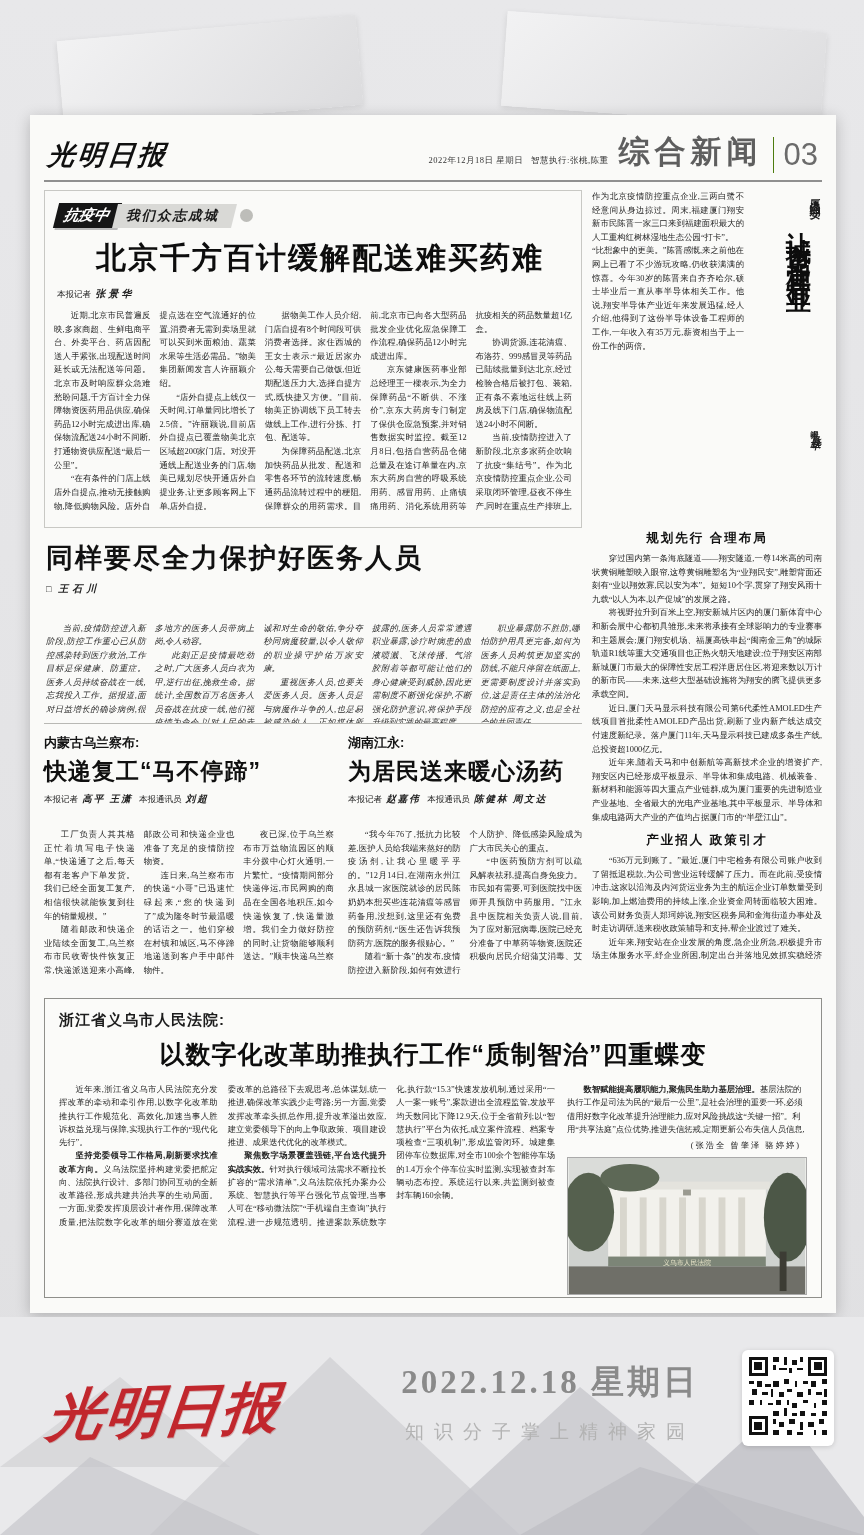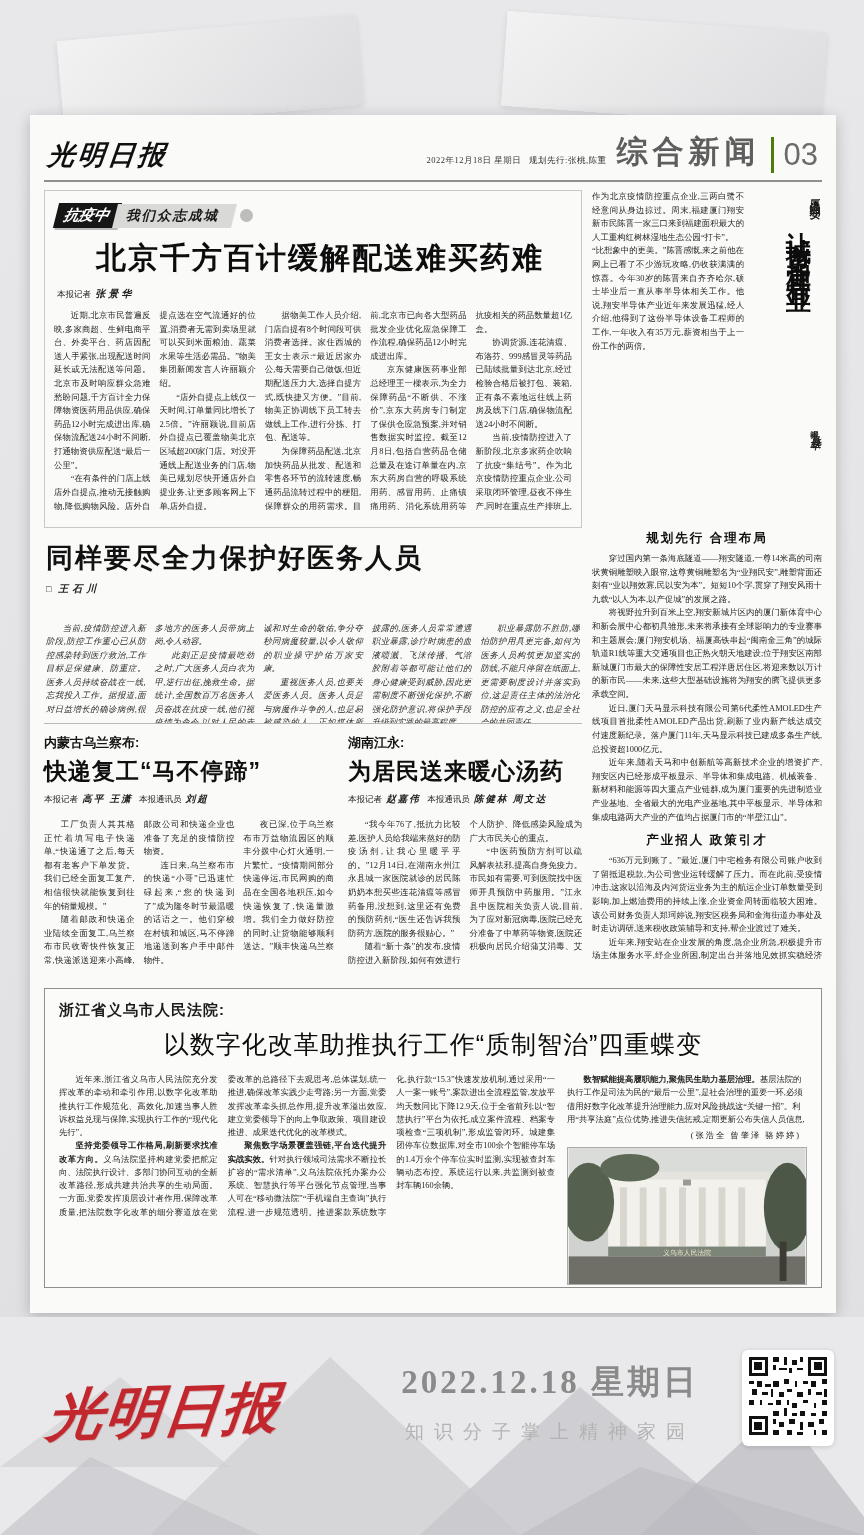--- a/index.html
+++ b/index.html
@@ -16,21 +16,21 @@
     position:absolute; left:30px; top:115px; width:806px; height:1198px;
     background:#fafaf8; box-shadow:0 3px 14px rgba(0,0,0,.22);
     padding:16px 14px 10px 14px;
   }
   
   .hdr { display:flex; align-items:flex-end; justify-content:space-between; padding:0 4px 7px 4px; border-bottom:2px solid #8f8f8f; }
   .masthead { font-size:27px; font-weight:bold; font-style:italic; letter-spacing:3px; transform:skewX(-6deg); color:#101010; }
   .hdr-right { display:flex; align-items:flex-end; gap:10px; }
   .dateline { font-size:8.5px; color:#333; padding-bottom:6px; letter-spacing:.5px; }
   .section-title { font-family:"Liberation Sans","DejaVu Sans",sans-serif; font-size:31px; font-weight:900; color:#5e5e5e; letter-spacing:5px; }
-  .pageno { font-family:"Liberation Sans","DejaVu Sans",sans-serif; font-size:31px; color:#6b6b6b; border-left:3px solid #4d7c0f; padding-left:10px; }
+  .pageno { font-family:"Liberation Sans","DejaVu Sans",sans-serif; font-size:31px; color:#6b6b6b; border-left:1px solid #4d7c0f; padding-left:10px; }
   
   .cols { display:flex; gap:10px; margin-top:8px; }
   .left-col { width:538px; }
   .right-col { width:230px; height:772px; overflow:hidden; }
   
   .lead-box { border:1px solid #c8c8c4; padding:10px 9px 8px 9px; height:338px; overflow:hidden; }
   .badge-row { display:flex; align-items:center; gap:0; margin:2px 0 10px 2px; }
   .badge-main { background:#161616; color:#fff; font-family:"Liberation Sans",sans-serif; font-weight:900; font-style:italic; font-size:15px; padding:3px 10px 3px 8px; transform:skewX(-14deg); box-shadow:2px 2px 0 #bbb; }
   .badge-sub { background:#d9d9d6; color:#1a1a1a; font-family:"Liberation Sans",sans-serif; font-weight:700; font-size:13.5px; padding:3px 14px 3px 12px; transform:skewX(-14deg); margin-left:-4px; letter-spacing:2px; }
   .badge-stamp { width:13px; height:13px; border-radius:50%; background:#bdbdb9; margin-left:6px; }
@@ -45,38 +45,38 @@
   .comm { padding:12px 2px 8px 2px; border-bottom:1px solid #b8b8b4; height:196px; overflow:hidden; }
   .headline-2 { font-family:"Liberation Sans","DejaVu Sans",sans-serif; font-size:27px; font-weight:900; letter-spacing:2px; color:#111; margin-bottom:6px; }
   .comm-byline { font-size:9px; margin-bottom:26px; color:#222; }
   .comm-byline b { font-style:italic; letter-spacing:4px; font-size:10px; }
   .comm-body { column-count:5; column-gap:9px; font-size:8.4px; line-height:1.6; text-align:justify; height:118px; overflow:hidden; font-style:italic; color:#2a2a2a; }
   .comm-body p { text-indent:2em; }
   
   .lower { display:flex; gap:14px; padding-top:10px; }
   .kicker { font-family:"Liberation Sans",sans-serif; font-size:13px; font-weight:700; color:#141414; margin-bottom:4px; }
   .headline-3 { font-family:"Liberation Sans","DejaVu Sans",sans-serif; font-size:23px; font-weight:900; letter-spacing:1px; color:#0f0f0f; margin-bottom:6px; }
-  .sm-byline { font-size:8.5px; margin-bottom:12px; color:#222; }
+  .sm-byline { font-size:8.5px; margin-bottom:22px; color:#222; }
   .sm-byline b { font-size:9.5px; font-style:italic; letter-spacing:2px; }
   .art-nm { width:290px; }
   .art-hn { width:234px; }
   
   .xa-top { display:flex; height:332px; }
   .xa-intro { width:152px; font-size:8.4px; line-height:1.62; text-align:justify; overflow:hidden; color:#252525; }
   .xa-vert { flex:1; writing-mode:vertical-rl; display:flex; padding-left:2px; }
   .xa-kicker { font-family:"Liberation Sans",sans-serif; font-size:11px; font-weight:700; letter-spacing:3px; padding-bottom:2px; }
   .xa-head { font-family:"Liberation Sans","DejaVu Sans",sans-serif; font-size:25px; font-weight:900; letter-spacing:7px; margin:0 6px; color:#0d0d0d; }
   .xa-byline { font-size:8.5px; padding-top:150px; color:#222; }
   .xa-byline b { font-size:10px; font-style:italic; letter-spacing:2px; }
   .rc { font-size:8.4px; line-height:1.62; text-align:justify; color:#252525; }
   .rc-h { font-family:"Liberation Sans",sans-serif; text-align:center; font-size:12.5px; font-weight:900; letter-spacing:2px; margin:8px 0 5px 0; color:#111; }
   
   .court { border:1.5px solid #8f8f8b; margin-top:12px; padding:12px 14px 10px 14px; height:300px; overflow:hidden; background:#fbfbf9; }
   .court-kicker { font-family:"Liberation Sans",sans-serif; font-size:15px; font-weight:900; letter-spacing:1px; margin-bottom:8px; }
-  .court-head { font-family:"Liberation Sans","DejaVu Sans",sans-serif; text-align:center; font-size:25px; font-weight:400; letter-spacing:1px; margin-bottom:12px; color:#0d0d0d; }
+  .court-head { font-family:"Liberation Sans","DejaVu Sans",sans-serif; text-align:center; font-size:25px; font-weight:700; letter-spacing:1px; margin-bottom:12px; color:#0d0d0d; }
   .court-row { display:flex; gap:12px; }
   .court-text { column-count:3; column-gap:10px; width:508px; font-size:8.3px; line-height:1.6; text-align:justify; height:212px; overflow:hidden; color:#252525; }
   .court-text b { font-family:"Liberation Sans",sans-serif; font-weight:900; }
   .court-right { width:240px; font-size:8.3px; line-height:1.6; color:#252525; }
   .court-credit { text-align:right; font-size:8.3px; letter-spacing:2px; margin:4px 6px 5px 0; }
   .photo { width:240px; height:138px; border:1px solid #aaa; display:block; }
   
   .footer { position:absolute; left:0; bottom:0; width:864px; height:218px; overflow:hidden; }
   .mtn { position:absolute; left:0; bottom:0; }
   .f-row { position:relative; display:flex; align-items:center; height:100%; padding:0 30px 30px 48px; }
@@ -92,21 +92,21 @@
 <div class="fold fold-l"></div>
 <div class="fold fold-r"></div>
 
 <div class="sheet">
 
   <div class="hdr">
     <div class="masthead">光明日报</div>
     <div class="hdr-right">
       <div class="dateline">
         <span>2022年12月18日  星期日</span>&nbsp;&nbsp;
-        <span>规划先行:张桃,陈重</span>
+        <span>智慧执行:张桃,陈重</span>
       </div>
       <div class="section-title">综合新闻</div>
       <div class="pageno">03</div>
     </div>
   </div>
 
   <div class="cols">
 
     <div class="left-col">
 

